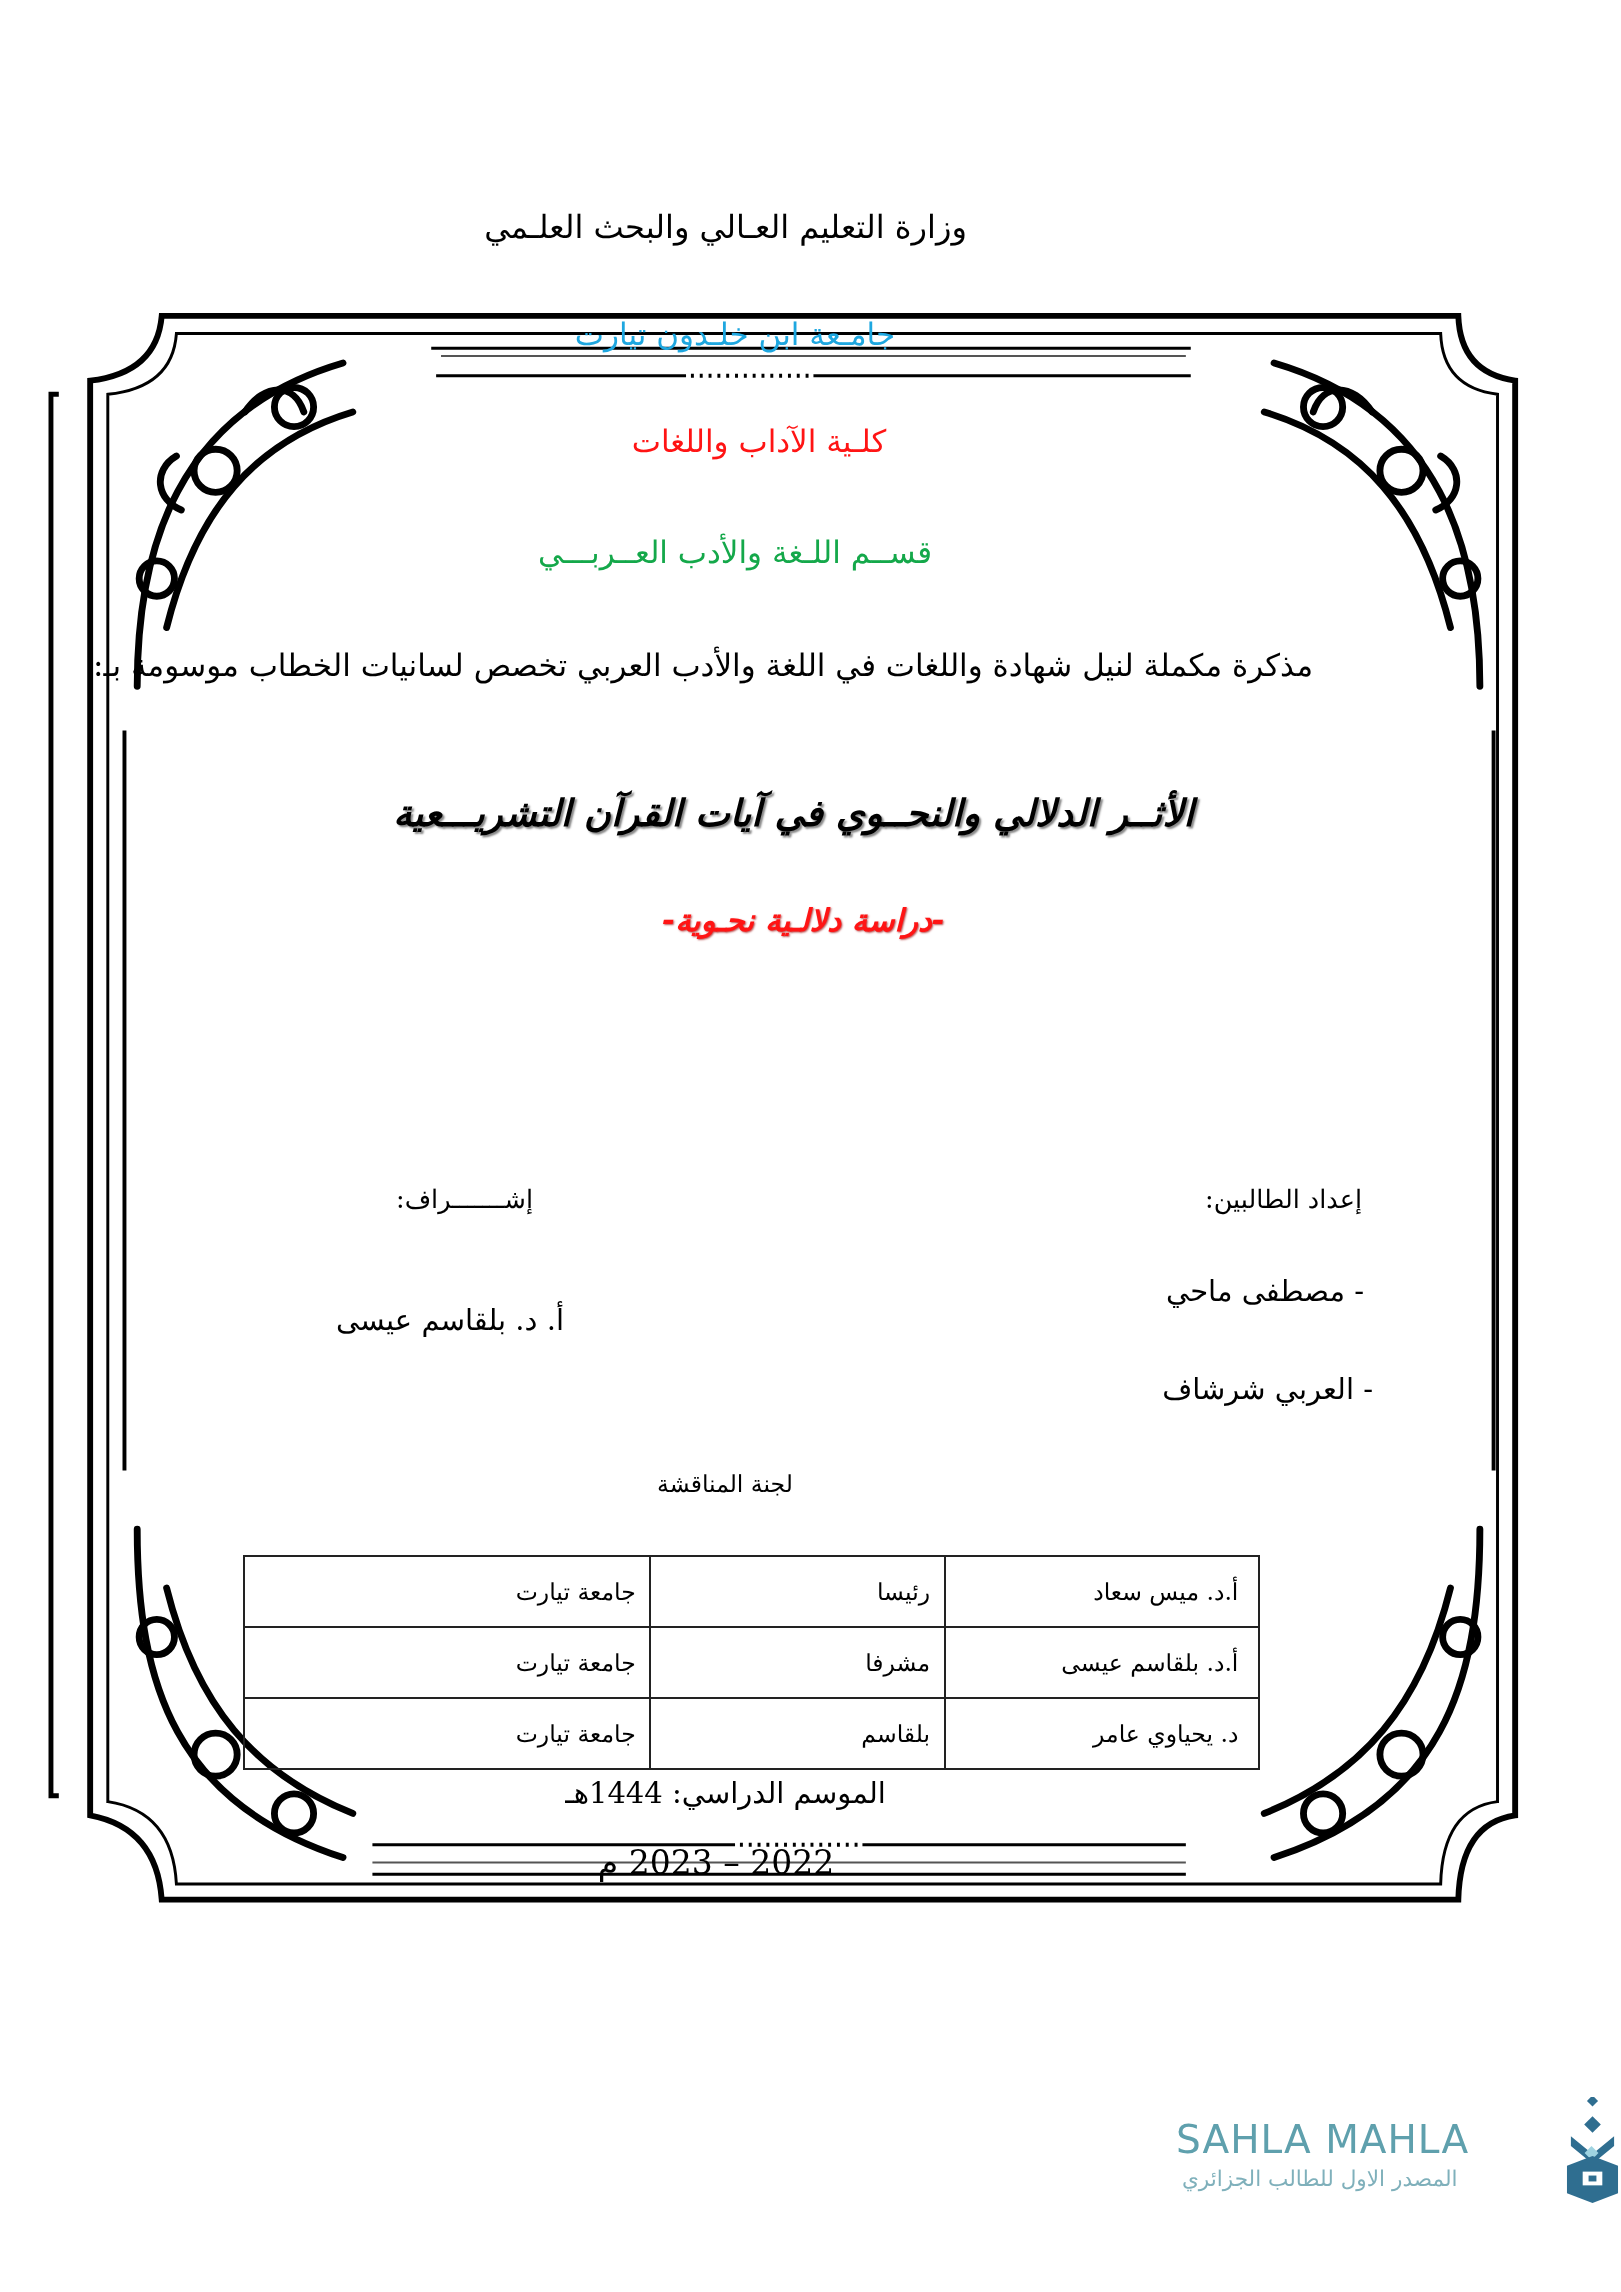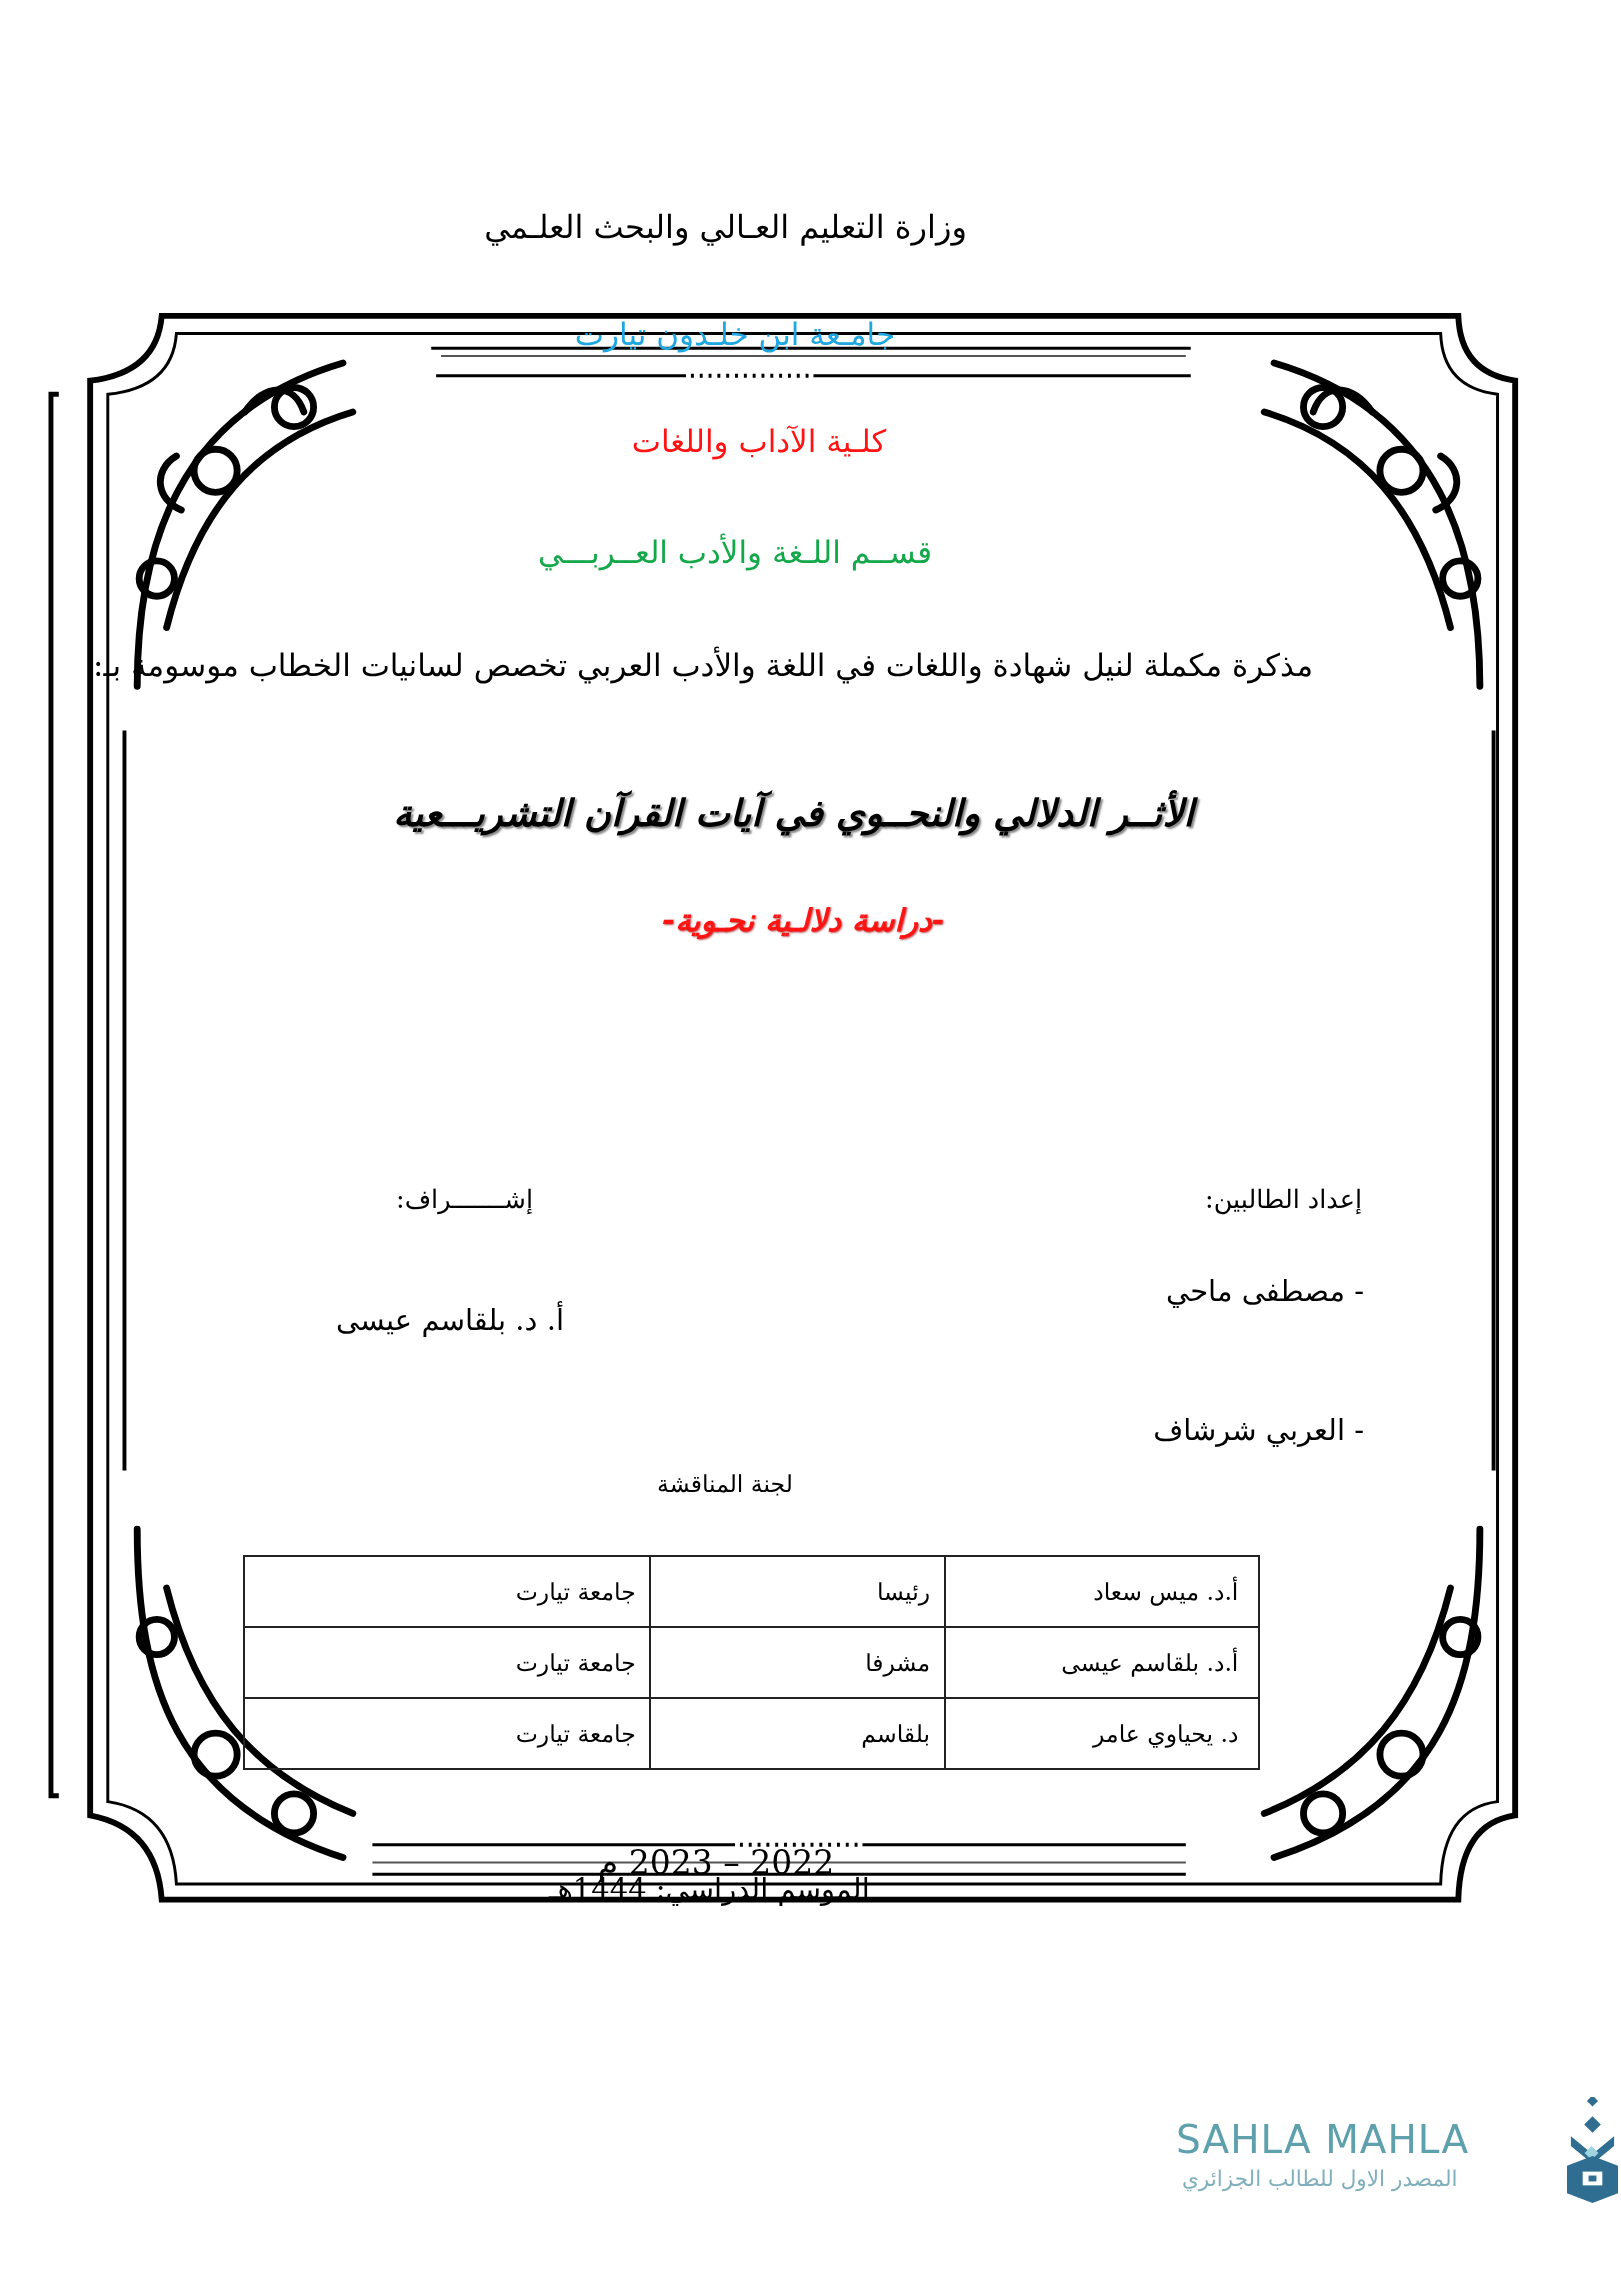--- a/index.html
+++ b/index.html
@@ -32,21 +32,21 @@
 
     table.committee {
       position: absolute; top: 1555px; left: 243px; width: 1017px;
       border-collapse: collapse; direction: rtl; font-size: 23.5px;
     }
     table.committee td { border: 2px solid #222; height: 69px; padding: 0 13.7px; }
     table.committee td.c1 { width: 377px; text-align: right; }
     table.committee td.c2 { width: 265px; text-align: right; }
     table.committee td.c3 { text-align: right; padding-right: 19.6px; }
 
-    .season { top: 1872px; left: 549px; width: 353px; font-size: 29px; text-align: left; white-space: nowrap; }
+    .season { top: 1776px; left: 549px; width: 353px; font-size: 29px; text-align: center; white-space: nowrap; }
     .years { top: 1843px; left: 559px; width: 314px; font-size: 33px; text-align: center; white-space: nowrap; }
 
     .logo { left: 1176px; top: 2107px; width: 445px; height: 108px; }
     .logo-text { position: absolute; left: 0; top: 9.8px; font-family: "DejaVu Sans", sans-serif;
                  font-size: 39px; color: #5fa0ad; letter-spacing: 1px; white-space: nowrap; }
     .logo-sub { position: absolute; left: 5.9px; top: 59px; font-size: 21.6px; color: #7fb0bb; direction: rtl; white-space: nowrap; }
   </style>
 </head>
 <body>
 
@@ -110,21 +110,21 @@
 <div class="abs department rtl">قســم اللـغة والأدب العــربـــي</div>
 <div class="abs memo rtl">مذكرة مكملة لنيل شهادة واللغات في اللغة والأدب العربي تخصص لسانيات الخطاب موسومة بـ:</div>
 
 <div class="abs title rtl">الأثــر الدلالي والنحــوي في آيات القرآن التشريـــعية</div>
 <div class="abs subtitle rtl">-دراسة دلالـية نحـوية-</div>
 
 <div class="abs lbl rtl" style="top:1184px; right:259px;">إعداد الطالبين:</div>
 <div class="abs lbl rtl" style="top:1184px; right:1088px;">إشـــــــراف:</div>
 
 <div class="abs name rtl" style="top:1274px; right:257px;">- مصطفى ماحي</div>
-<div class="abs name rtl" style="top:1372px; right:257px;margin-top:41px;">- العربي شرشاف</div>
+<div class="abs name rtl" style="top:1372px; right:248px;">- العربي شرشاف</div>
 <div class="abs name rtl" style="top:1274px; right:1057px;margin-top:29px;">أ. د. بلقاسم عيسى</div>
 
 <div class="abs committee-title rtl">لجنة المناقشة</div>
 
 <table class="committee">
   <tbody>
       <tr>
     <td class="c3">أ.د. ميس سعاد</td>
     <td class="c2">رئيسا</td>
     <td class="c1">جامعة تيارت</td>

